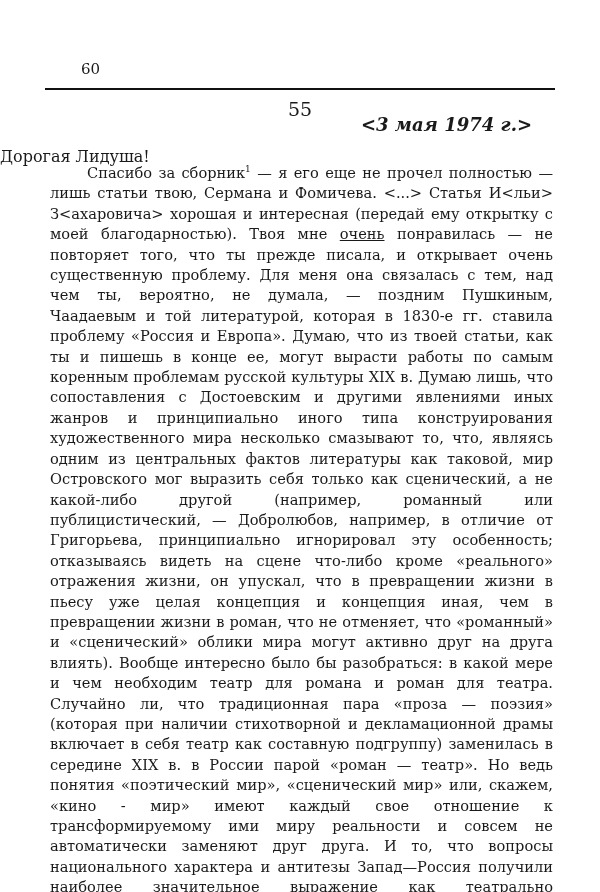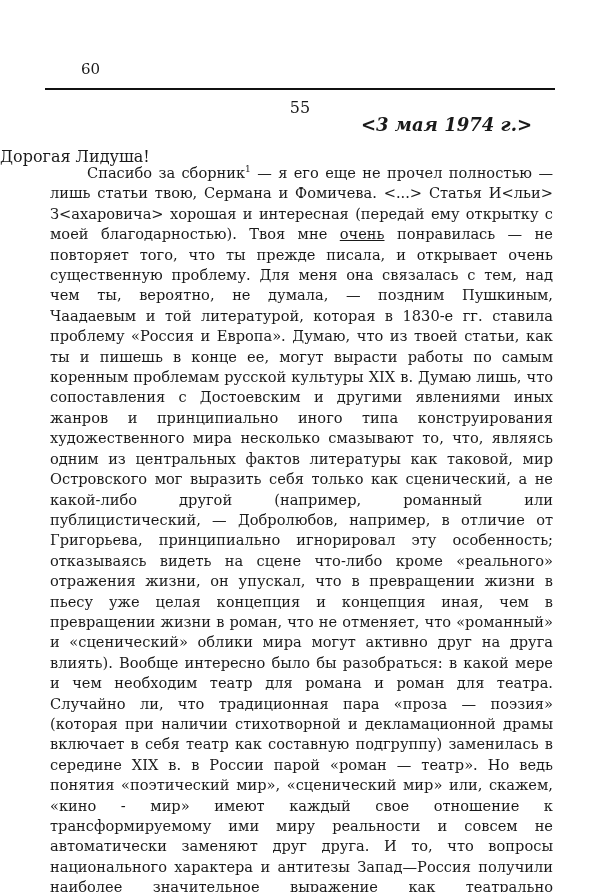--- a/index.html
+++ b/index.html
@@ -3,21 +3,21 @@
 <meta charset="utf-8">
 <style>
   html, body { margin: 0; padding: 0; background: #ffffff; }
   body { width: 600px; height: 892px; position: relative; overflow: hidden;
          font-family: "DejaVu Serif", "Liberation Serif", serif; color: #1a1a1a; }
   .running-head { position: absolute; left: 45px; right: 45px; top: 60px; height: 22px;
                   display: flex; justify-content: space-between; align-items: baseline; font-size: 16px; margin-left: 36px; }
   .running-head .pno { font-family: "DejaVu Serif", serif; font-size: 15px; }
   .running-head .title { font-style: italic; font-size: 16px; }
   .rule { position: absolute; left: 45px; right: 45px; top: 88px; height: 0; border-top: 2px solid #111; }
-  .letter-no { position: absolute; left: 0; right: 0; top: 98px; text-align: center; font-size: 16px; }
+  .letter-no { position: absolute; left: 0; right: 0; top: 98px; text-align: center; font-size: 19px; }
   .date { position: absolute; right: 68px; top: 114px; font-style: italic; font-size: 18px; font-weight: bold; }
   .salutation { position: absolute; left: 0; right: 0; top: 147px; text-align: left; font-size: 16px; }
   .body { position: absolute; left: 50px; width: 503px; top: 163px;
           font-size: 14.6px; line-height: 20.4px; text-align: justify; hyphens: manual; }
   .body p { margin: 0; text-indent: 37px; }
   sup { font-size: 9px; line-height: 0; }
   u { }
 </style>
 </head>
 <body>

